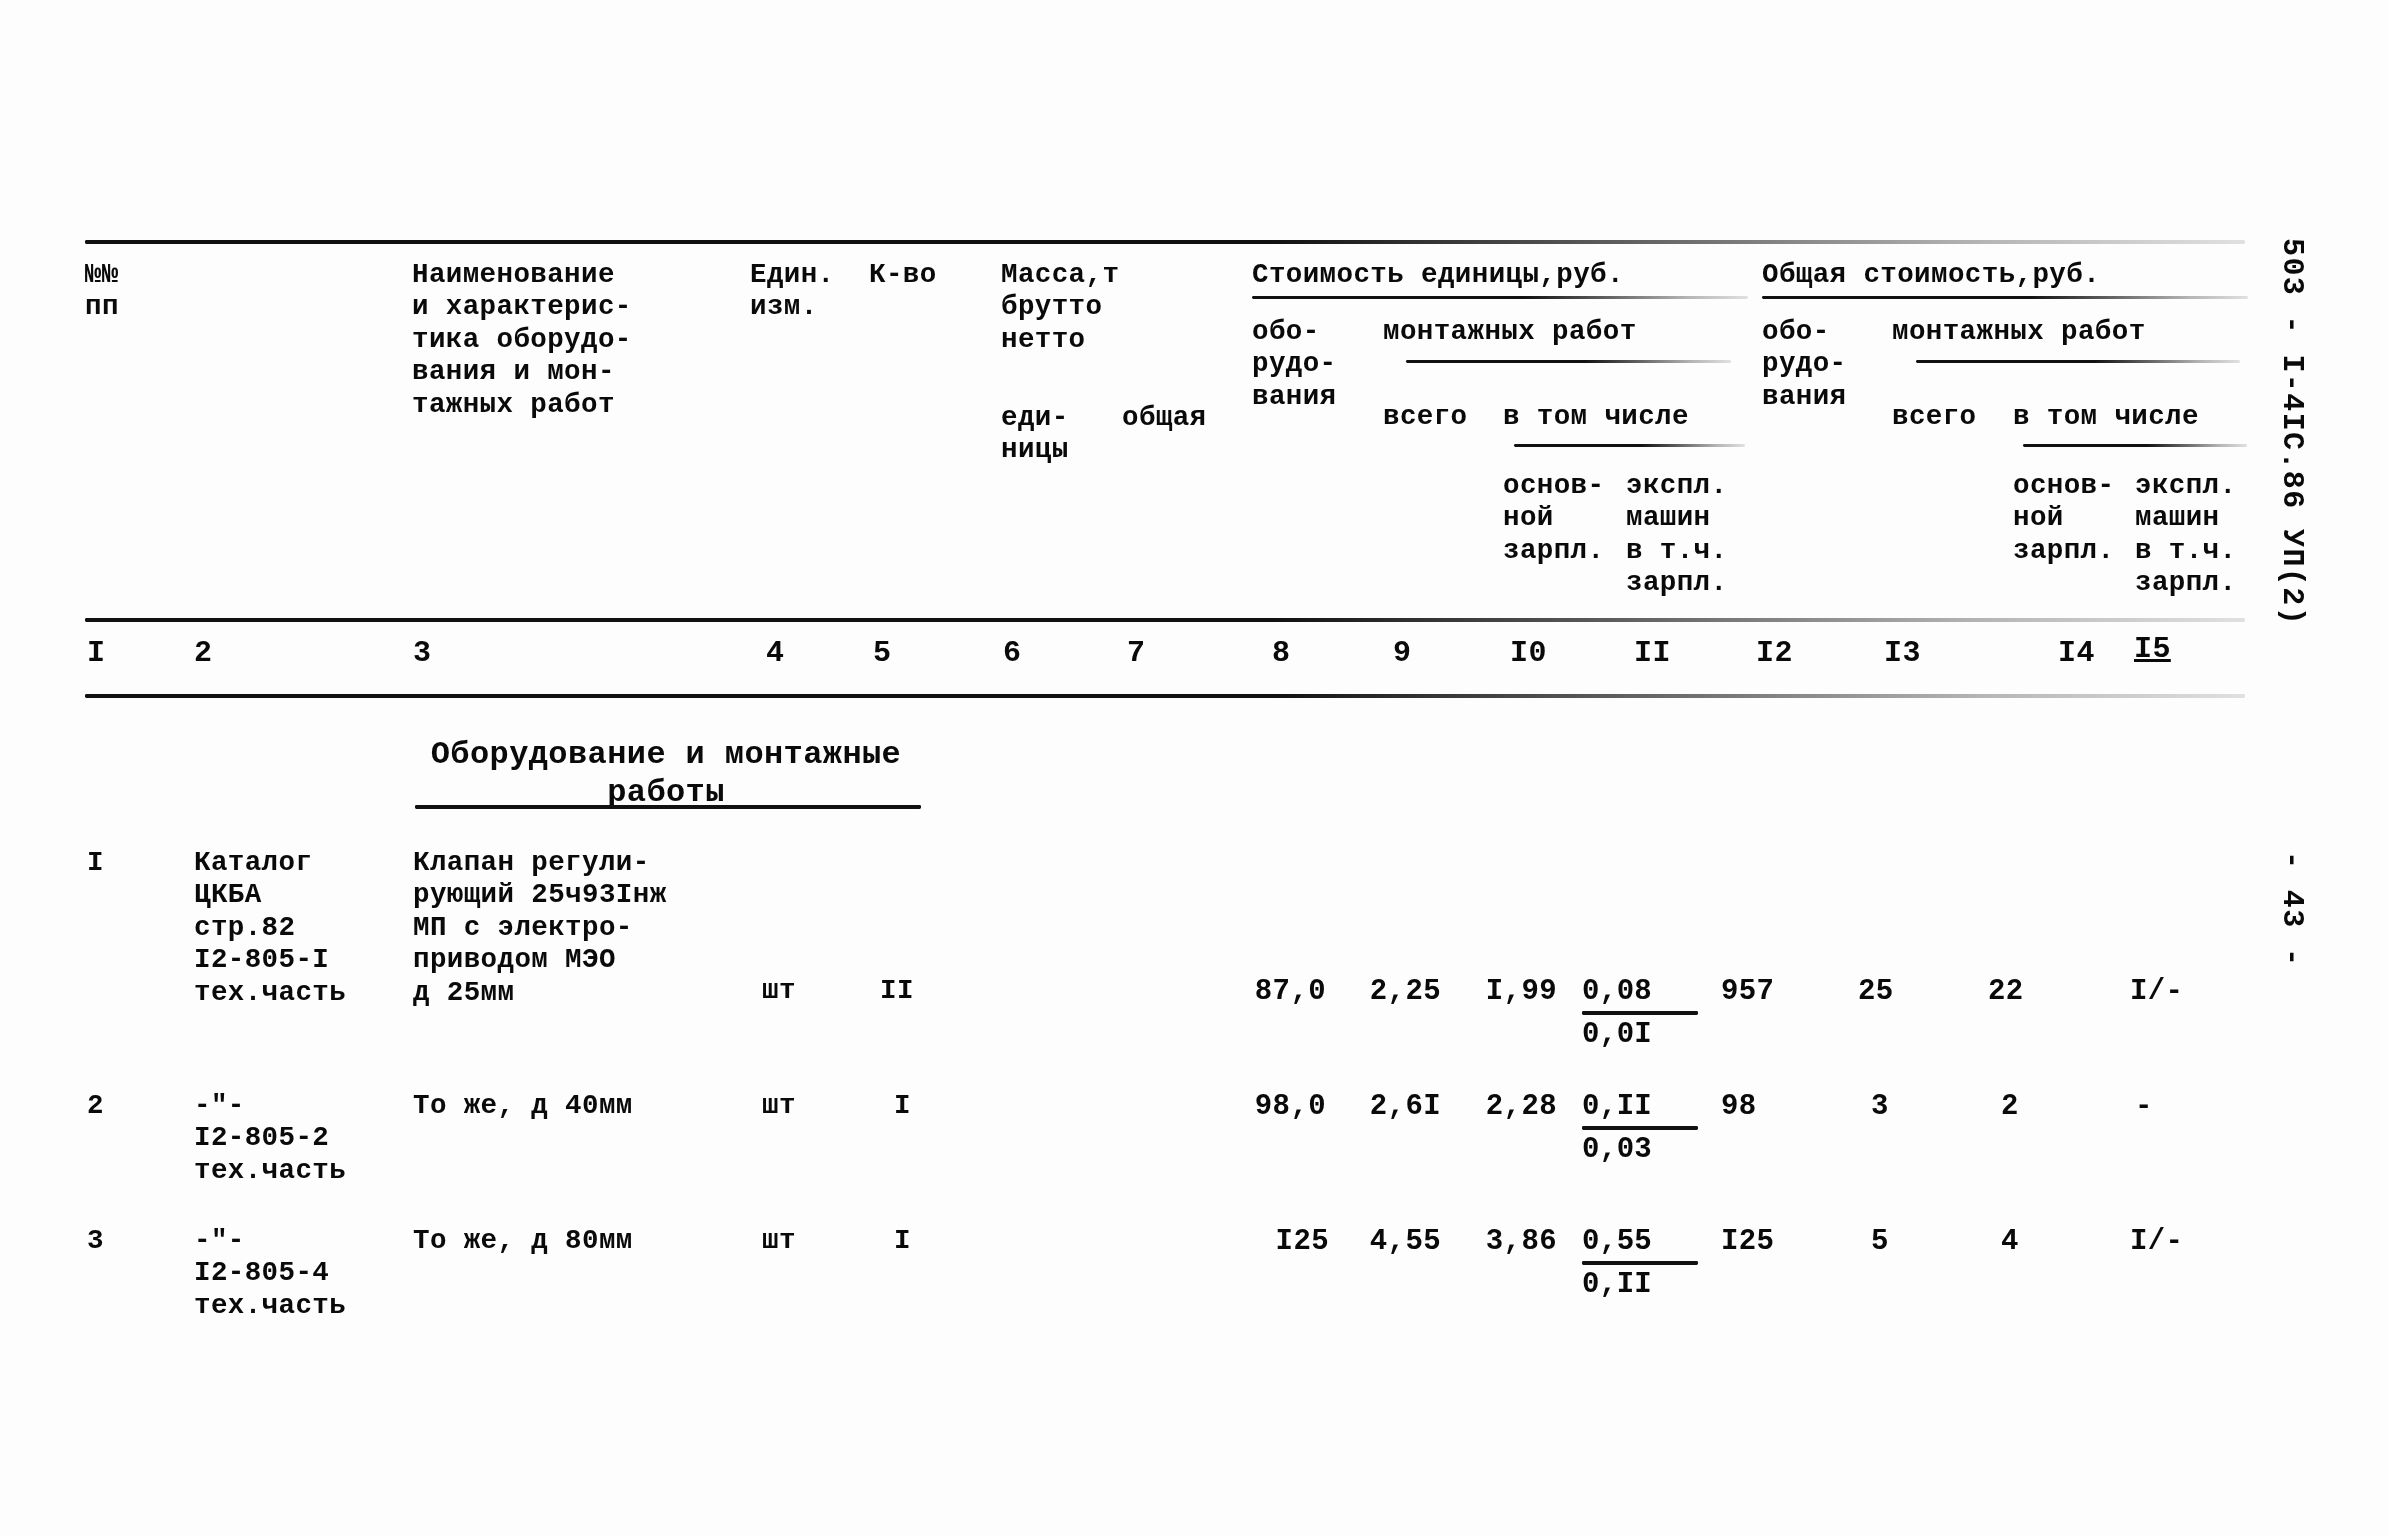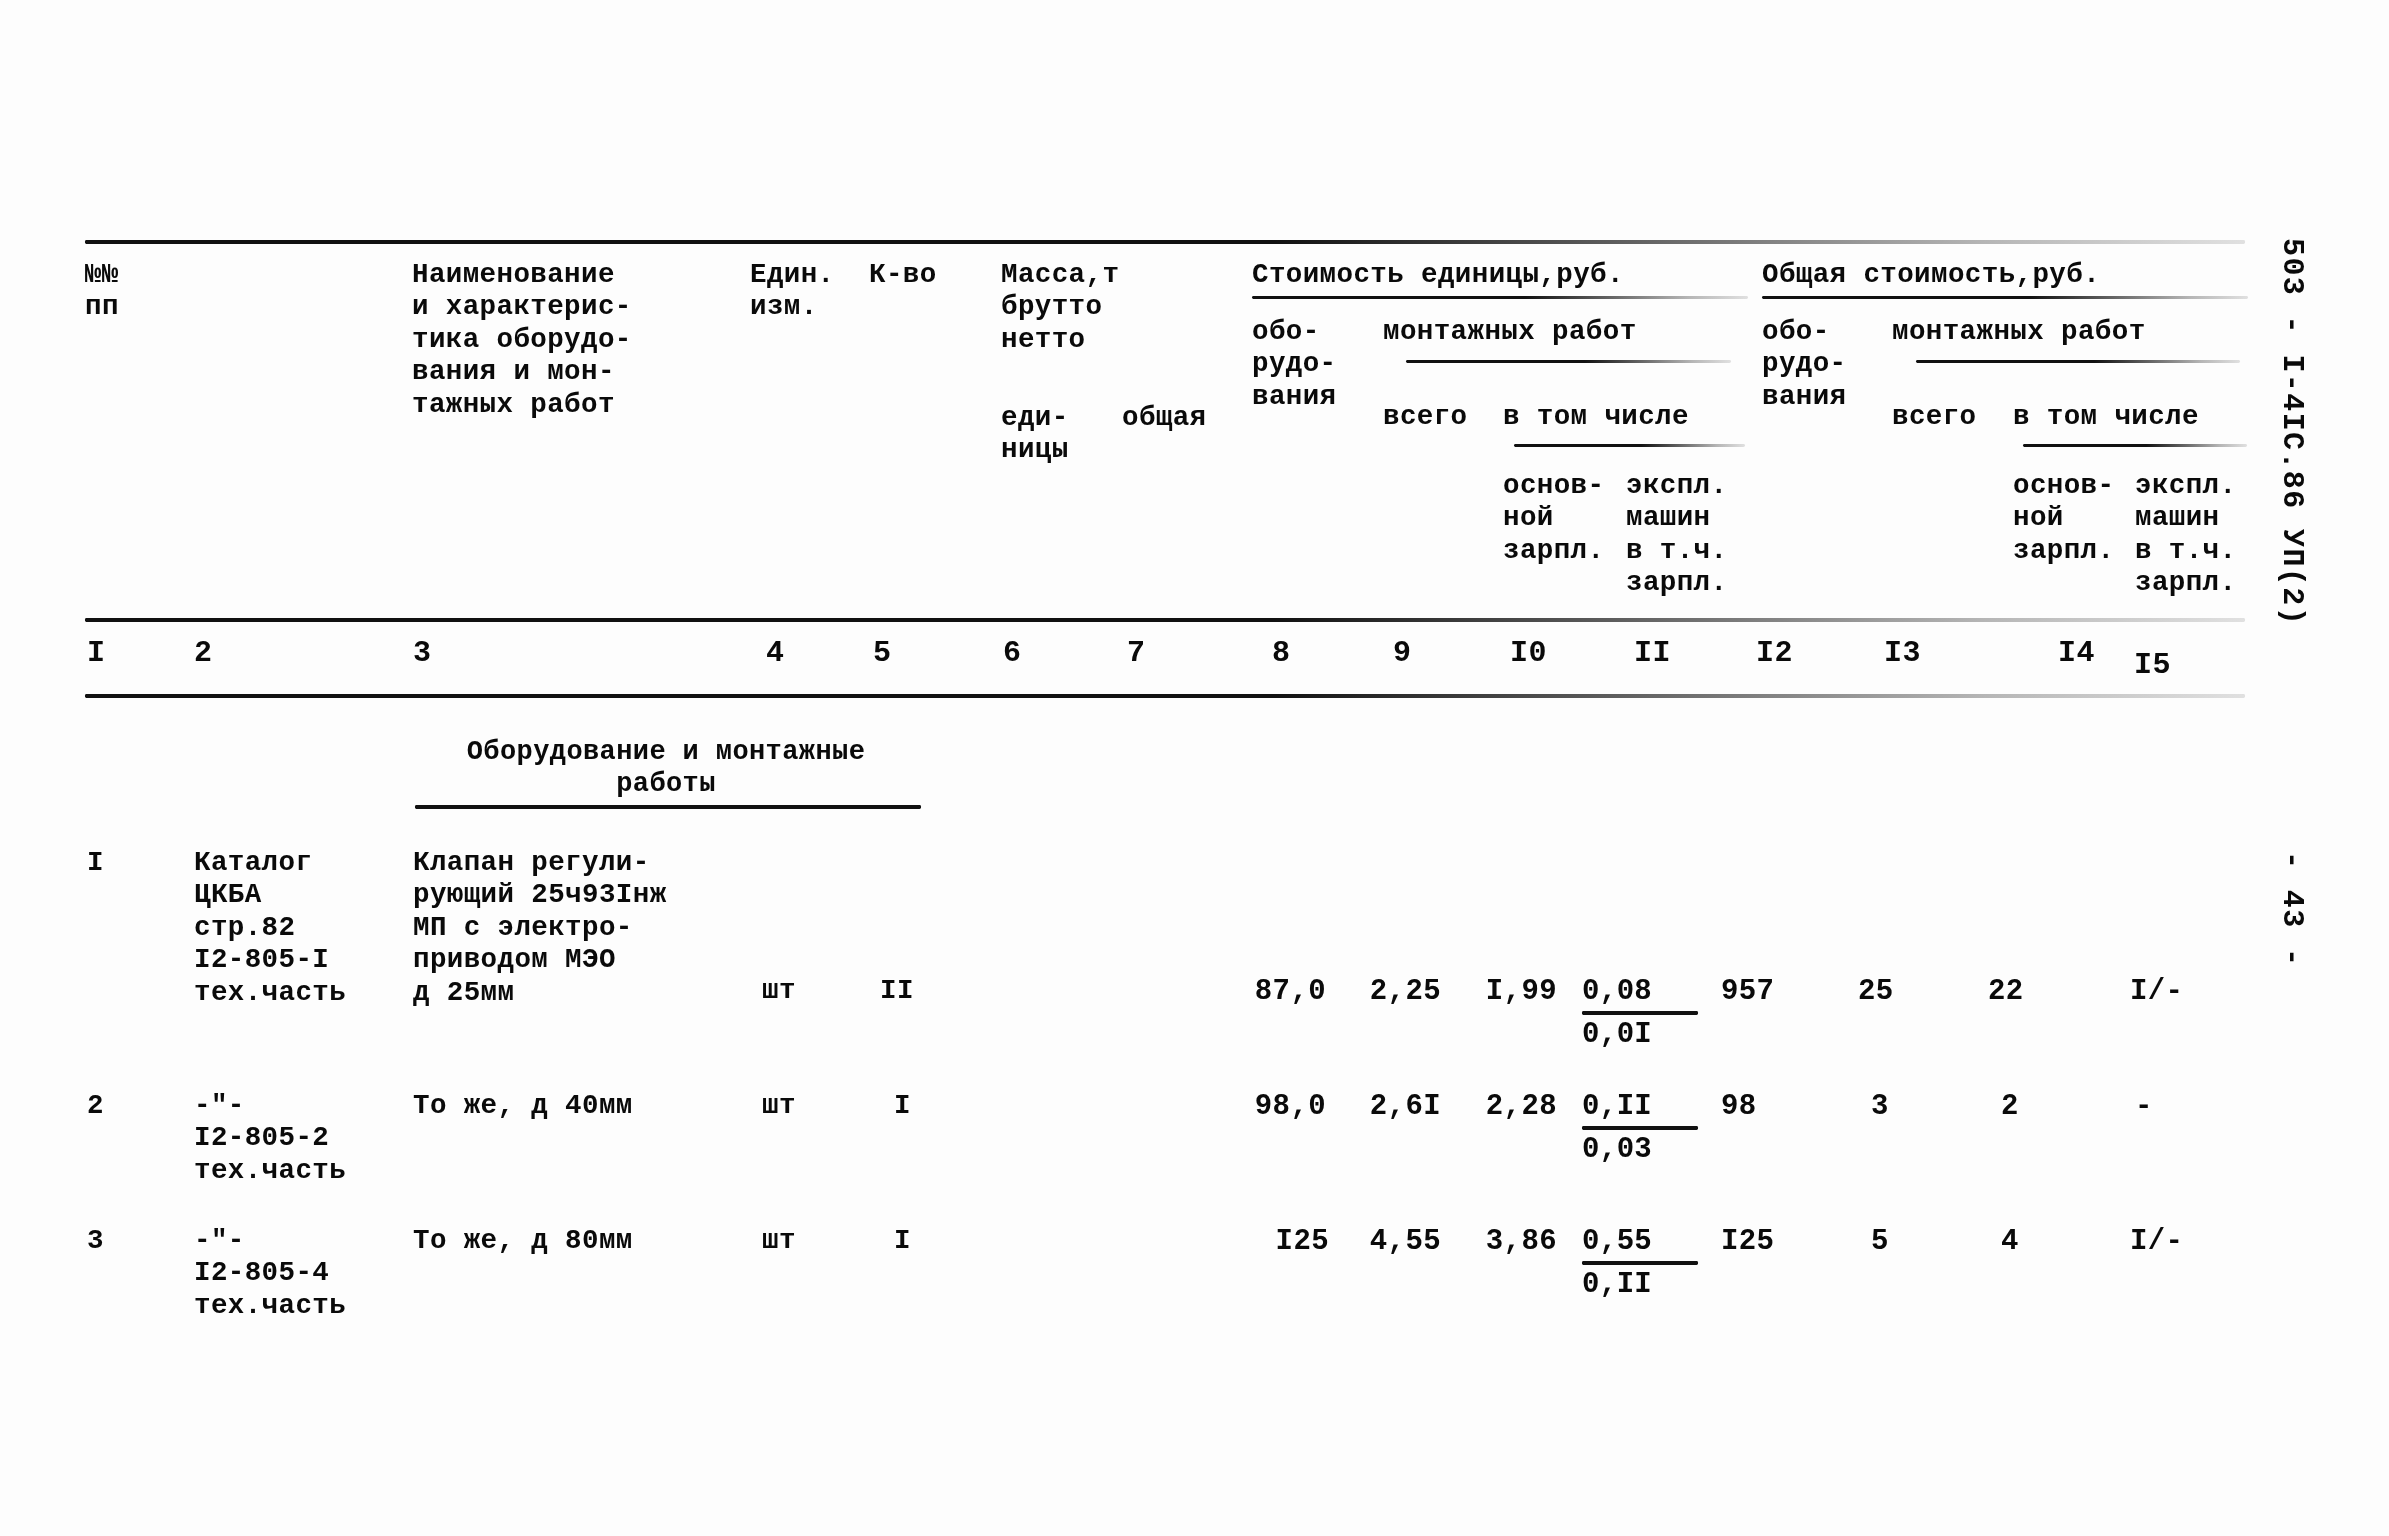--- a/index.html
+++ b/index.html
@@ -81,21 +81,21 @@
     font-weight: 700;
     font-size: 30px;
     letter-spacing: 1.4px;
   }
 
   
   .section-head {
     position: absolute;
     text-align: center;
     font-weight: 700;
-    font-size: 27px;
+    font-size: 32px;
     line-height: 1.2;
     letter-spacing: 0.4px;
   }
 </style>
 </head>
 <body>
 
 <div id="page">
 
   <div class="rule fade" style="left:85px; top:240px; width:2160px;"></div>
@@ -189,21 +189,21 @@
   <div class="t fs-col" style="left:873px; top:636px;">5</div>
   <div class="t fs-col" style="left:1003px; top:636px;">6</div>
   <div class="t fs-col" style="left:1127px; top:636px;">7</div>
   <div class="t fs-col" style="left:1272px; top:636px;">8</div>
   <div class="t fs-col" style="left:1393px; top:636px;">9</div>
   <div class="t fs-col" style="left:1510px; top:636px;">I0</div>
   <div class="t fs-col" style="left:1634px; top:636px;">II</div>
   <div class="t fs-col" style="left:1756px; top:636px;">I2</div>
   <div class="t fs-col" style="left:1884px; top:636px;">I3</div>
   <div class="t fs-col" style="left:2010px; top:636px;margin-left:48px;">I4</div>
-  <div class="t fs-col" style="left:2134px; top:648px;">I5</div>
+  <div class="t fs-col" style="left:2134px; top:632px;text-decoration:underline;">I5</div>
 
   <div class="section-head" style="left:413px; top:736px; width:506px; text-align:center;">Оборудование и монтажные
 работы</div>
 
   <div class="rule" style="left:415px; top:805px; width:506px;"></div>
 
   <div class="t fs-body" style="left:87px; top:847px;">I</div>
   <div class="t fs-body" style="left:194px; top:847px;">Каталог
 ЦКБА
 стр.82

